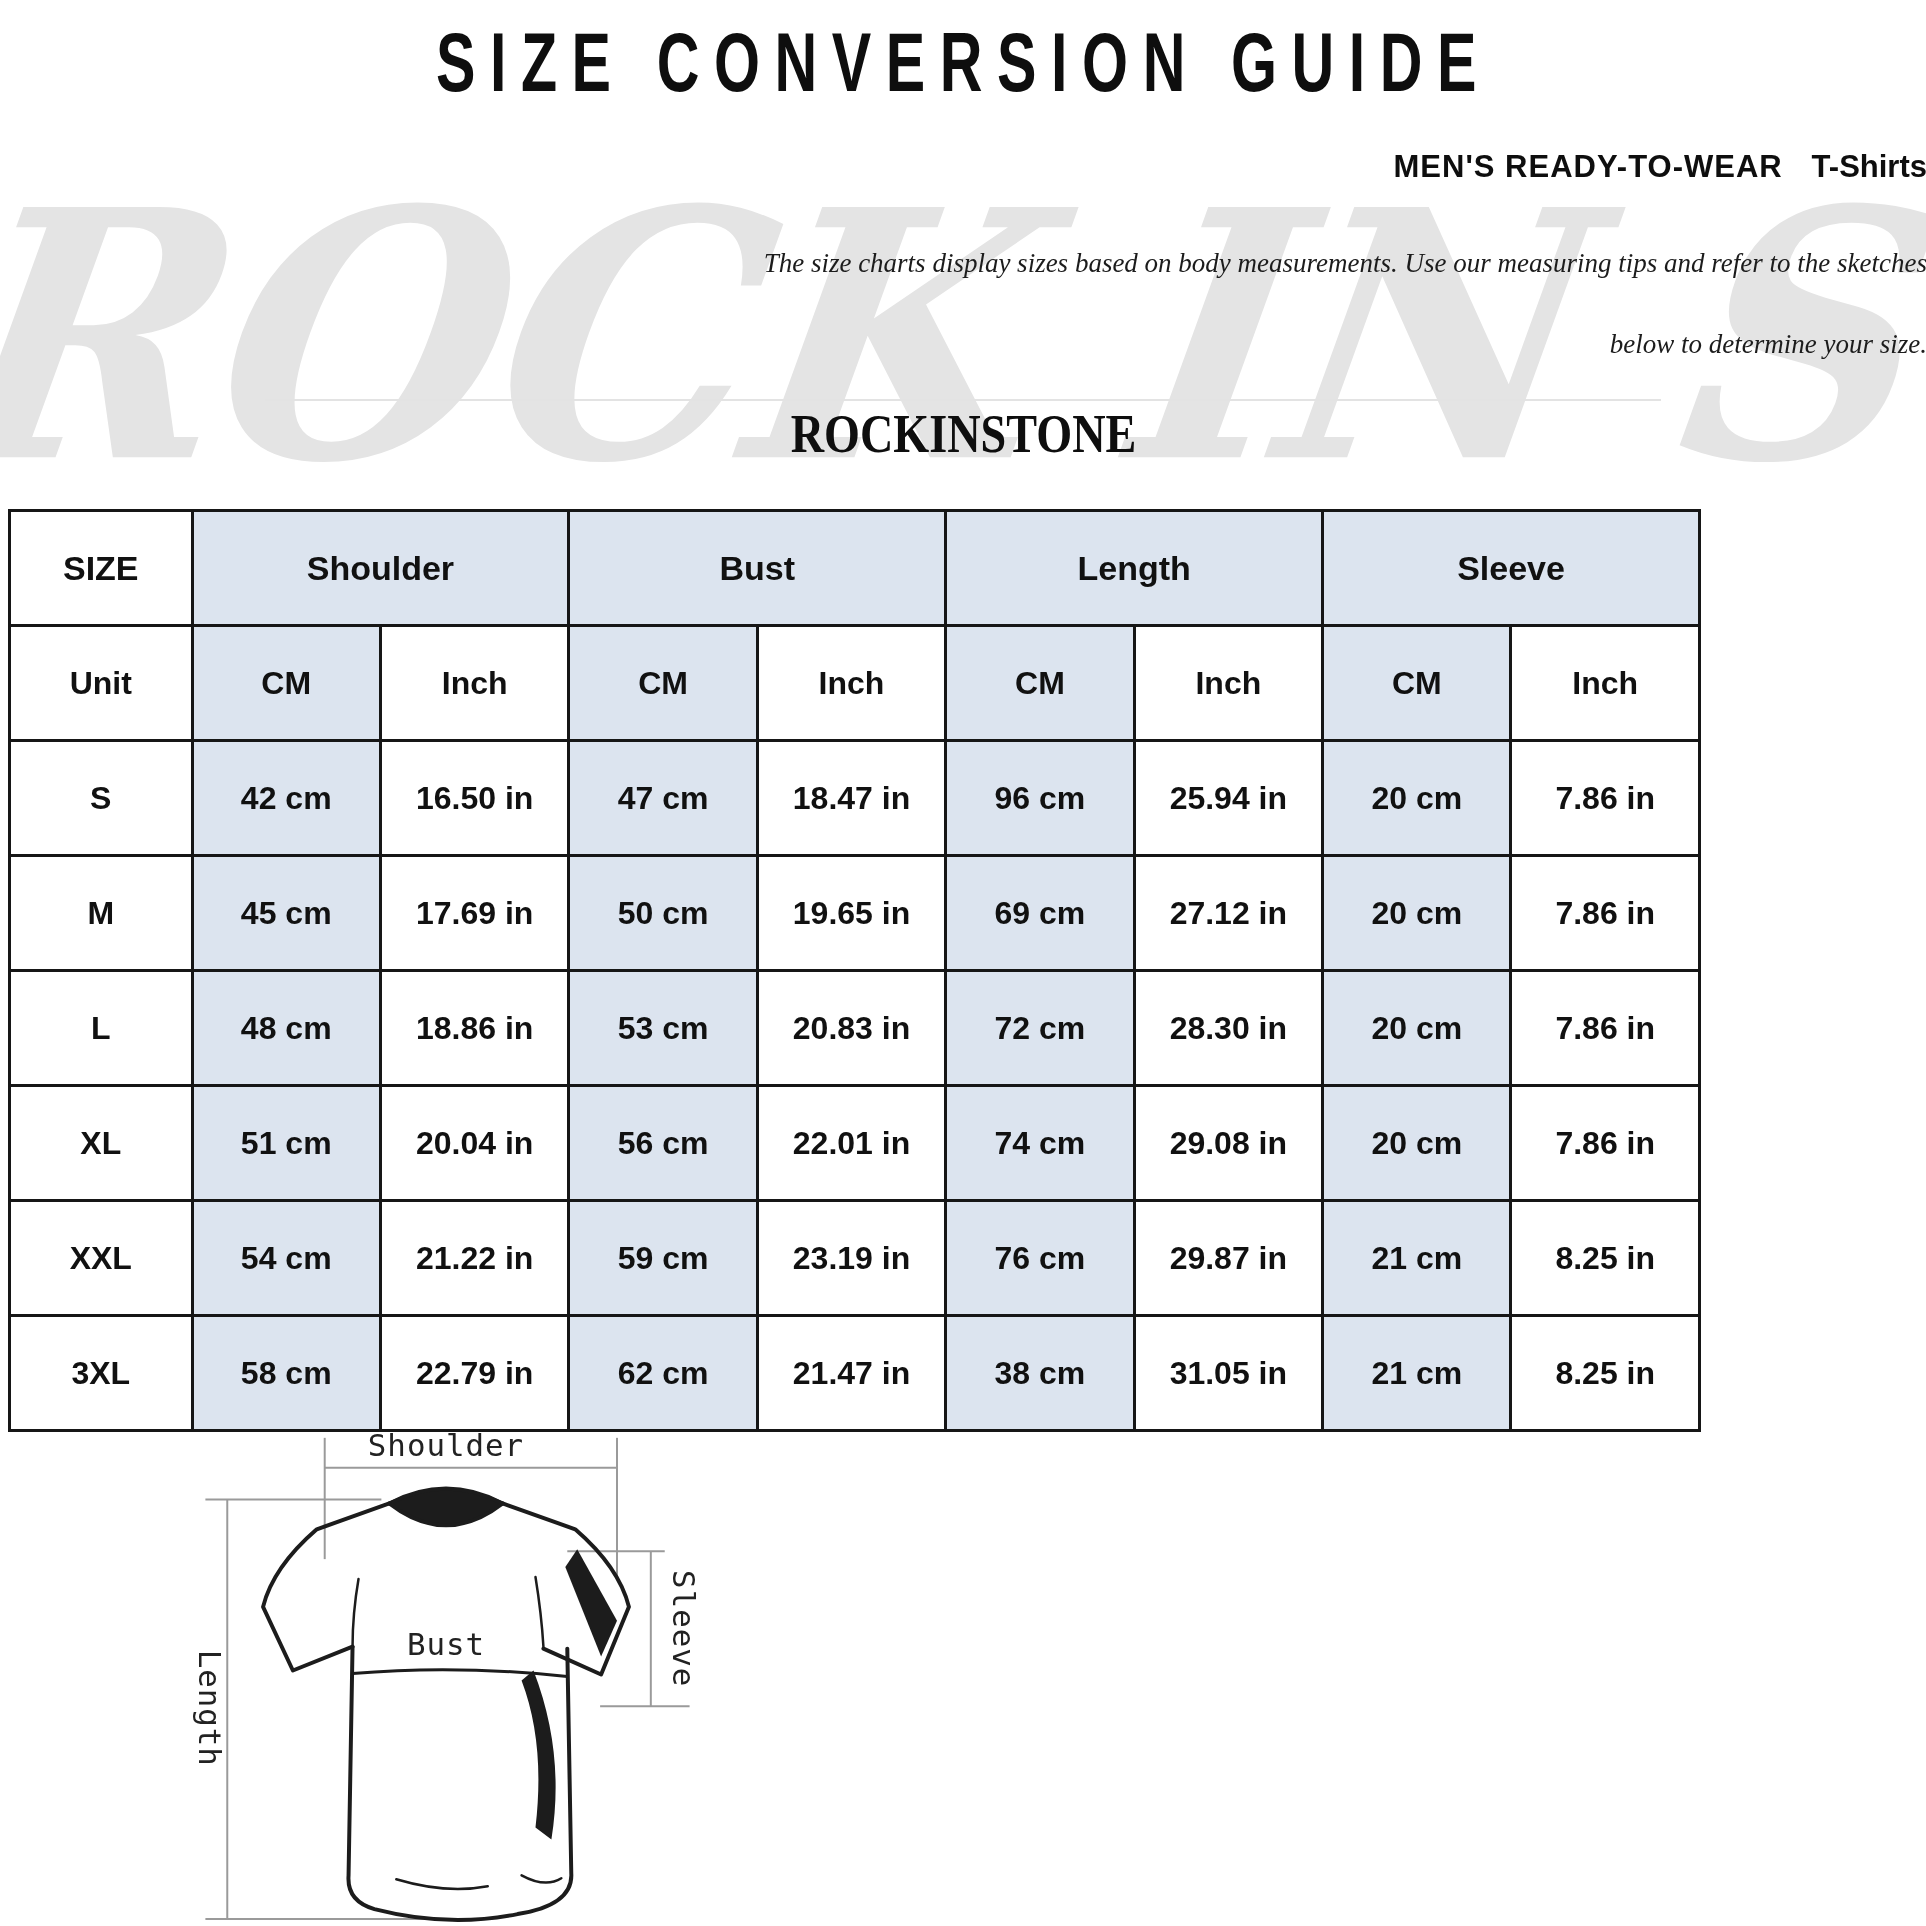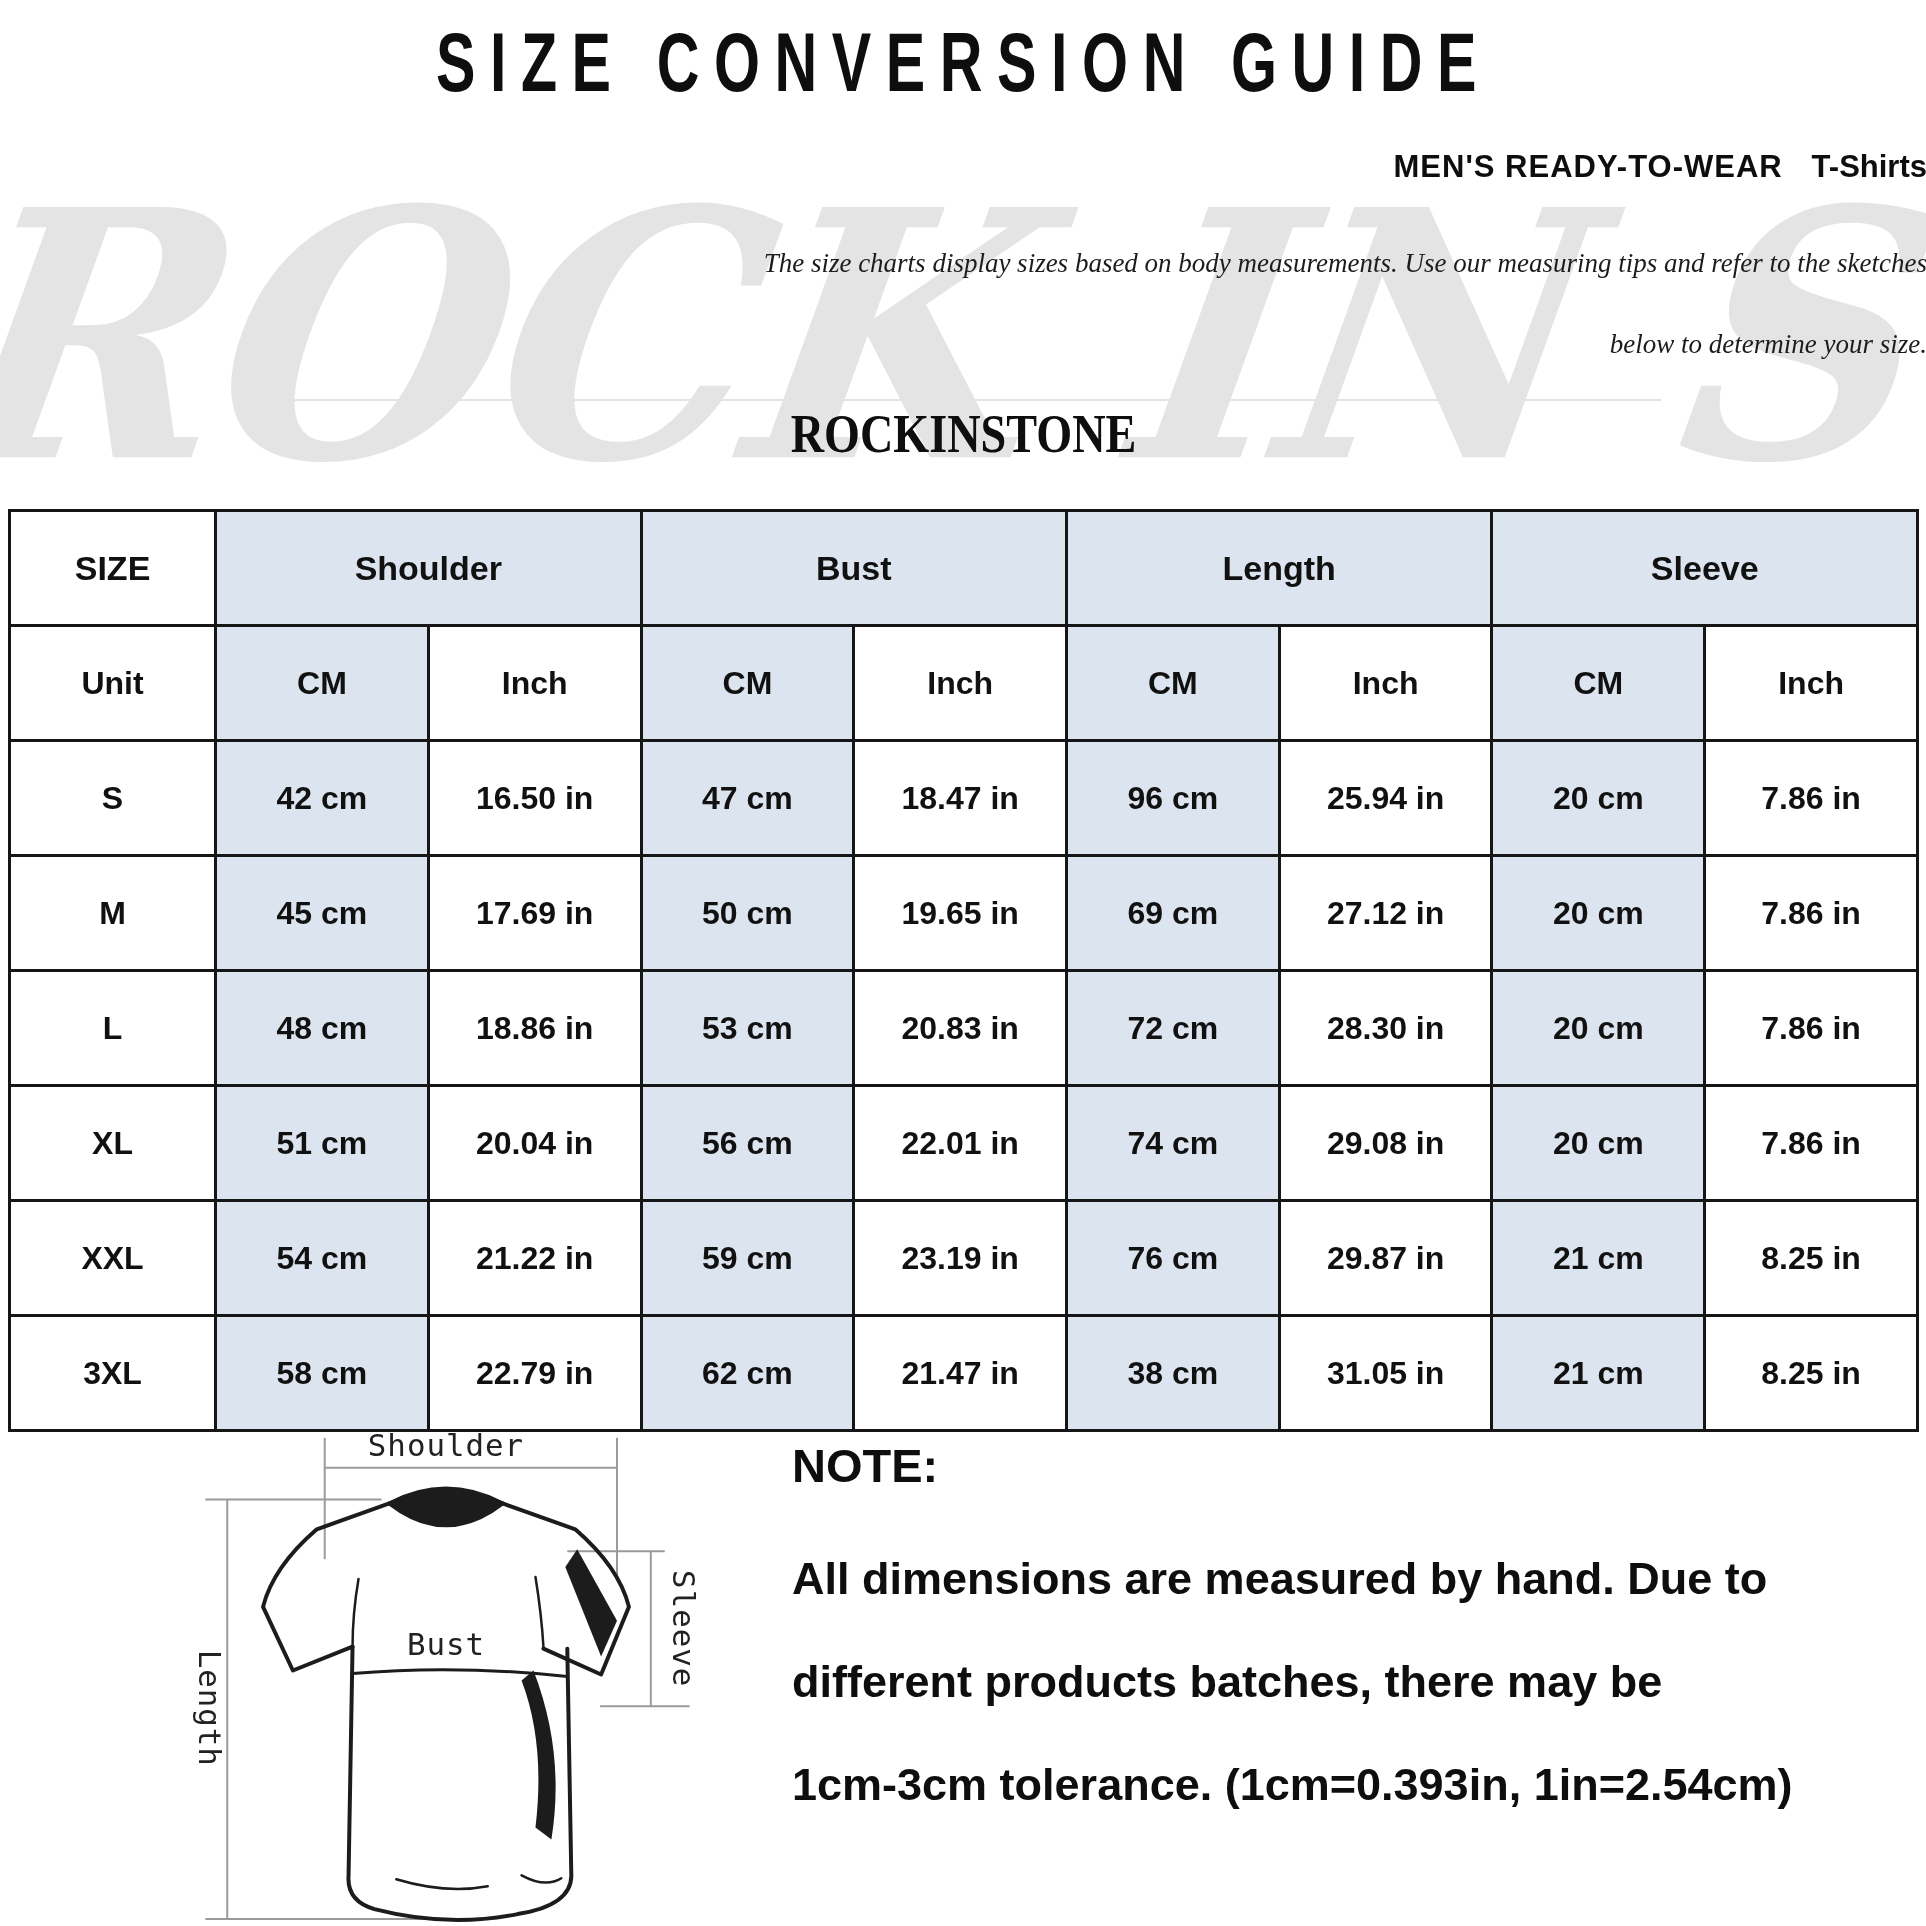--- a/index.html
+++ b/index.html
@@ -62,21 +62,21 @@
     text-align:center;
     font-family:"Liberation Serif", serif;
     font-weight:700;font-size:55px;
     transform:scaleX(0.84);transform-origin:center top;
     letter-spacing:0px;
     z-index:2;
   }
   
   table.size-table{
     position:absolute;top:509px;left:8px;
-    width:1911px;height:895px;
+    width:1693px;height:895px;
     border-collapse:collapse;table-layout:fixed;
     z-index:2;background:#fff;
   }
   table.size-table td, table.size-table th{
     border:3px solid var(--border);
     text-align:center;vertical-align:middle;
     font-size:32px;font-weight:700;color:#111;
     padding:0;
     height:112px;
   }
@@ -258,21 +258,15 @@
       <path d="M432,140 L472,212 L456,248 L420,158 Z"></path>
       <path d="M388,262 Q420,345 406,432 L390,420 Q400,335 376,272 Z"></path>
     </g>
 
     <text class="dim-label" x="300" y="46" text-anchor="middle">Shoulder</text>
     <text class="dim-label" x="300" y="246" text-anchor="middle">Bust</text>
     <text class="dim-label" text-anchor="middle" transform="translate(52 300) rotate(90)">Length</text>
     <text class="dim-label" text-anchor="middle" transform="translate(528 220) rotate(90)">Sleeve</text>
   </svg>
 
-  <div class="note">
-    <p class="note-heading">NOTE:</p>
-    <p class="note-line">All dimensions are measured by hand. Due to</p>
-    <p class="note-line">different products batches, there may be</p>
-    <p class="note-line">1cm-3cm tolerance. (1cm=0.393in, 1in=2.54cm)</p>
-  </div>
 
 </div>
 
 
 </body></html>

